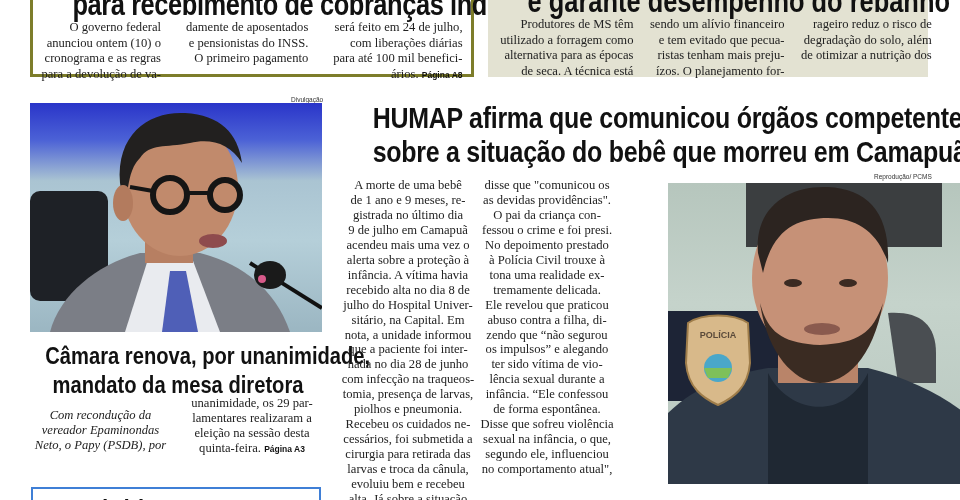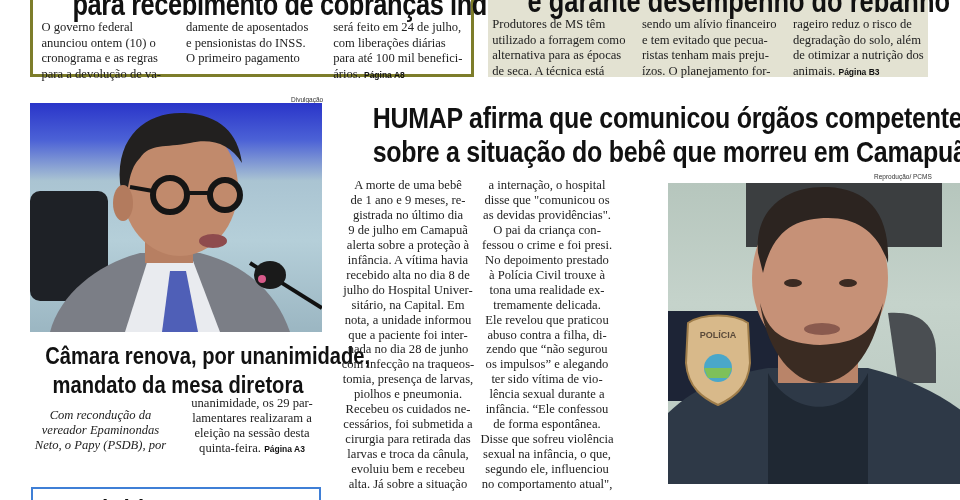--- a/index.html
+++ b/index.html
@@ -13,21 +13,21 @@
     border: 3px solid #7d7d2a; background: #ffffff;
   }
   #box-inss .headline {
     position: absolute; left: 0; right: 0; top: 6px; text-align: center;
     font-size: 31px; line-height: 31px; letter-spacing: -0.5px; transform: scaleX(0.82);
     white-space: nowrap; color: #111;
   }
   .teaser-cols { position: absolute; display: flex; gap: 8px; }
   .teaser-col {
     font-family: "Liberation Serif", "DejaVu Serif", serif;
-    font-size: 12.6px; line-height: 15.5px; text-align: left; color: #222;
+    font-size: 12.6px; line-height: 15.5px; text-align: right; color: #222;
   }
   .pg { font-family: "Liberation Sans", "DejaVu Sans", sans-serif; font-weight: bold; font-size: 8.5px; color: #111; }
 
   
   #box-forragem {
     position: absolute; left: 488px; top: -20px; width: 440px; height: 97px;
     background: #e3e2d2;
   }
   #box-forragem .headline {
     position: absolute; left: 0; right: 0; top: 6px; text-align: center;
@@ -98,38 +98,37 @@
       <div>será feito em 24 de julho,</div>
       <div>com liberações diárias</div>
       <div>para até 100 mil benefici-</div>
       <div><span>ários.</span> <span class="pg">Página A8</span></div>
     </div>
   </div>
 </div>
 
 <div id="box-forragem">
   <div class="headline cond">e garante desempenho do rebanho</div>
-  <div class="teaser-cols" style="left:0; top:37px; width:440px; justify-content:space-around;">
+  <div class="teaser-cols" style="left:8px; top:37px; width:440px; justify-content:space-around;">
     <div class="teaser-col">
       <div>Produtores de MS têm</div>
       <div>utilizado a forragem como</div>
       <div>alternativa para as épocas</div>
       <div>de seca. A técnica está</div>
     </div>
     <div class="teaser-col">
       <div>sendo um alívio financeiro</div>
       <div>e tem evitado que pecua-</div>
       <div>ristas tenham mais preju-</div>
       <div>ízos. O planejamento for-</div>
     </div>
     <div class="teaser-col">
       <div>rageiro reduz o risco de</div>
       <div>degradação do solo, além</div>
       <div>de otimizar a nutrição dos</div>
-      <div><span>animais.</span> <span class="pg">Página B3</span></div>
     </div>
   </div>
 </div>
 
 <div class="credit" style="left:291px; top:96px;">Divulgação</div>
 <div id="photo-left" title="Homem de óculos e terno cinza falando ao microfone">
   <svg width="292" height="229" viewBox="0 0 292 229">
 
     <rect x="0" y="88" width="78" height="110" rx="10" fill="#1e2126"></rect>
 
@@ -181,40 +180,40 @@
 <div id="main-headline">
   <span>HUMAP afirma que comunicou órgãos competentes</span>
   <span>sobre a situação do bebê que morreu em Camapuã</span>
 </div>
 
 <div class="body-col" id="main-col-1" style="left:340px; top:178px; width:136px;">
     <div><span>A morte de uma bebê</span></div>
     <div><span>de 1 ano e 9 meses, re-</span></div>
     <div><span>gistrada no último dia</span></div>
     <div><span>9 de julho em Camapuã</span></div>
+    <div><span>acendeu mais uma vez o</span></div>
     <div><span>alerta sobre a proteção à</span></div>
     <div><span>infância. A vítima havia</span></div>
     <div><span>recebido alta no dia 8 de</span></div>
     <div><span>julho do Hospital Univer-</span></div>
     <div><span>sitário, na Capital. Em</span></div>
     <div><span>nota, a unidade informou</span></div>
     <div><span>que a paciente foi inter-</span></div>
     <div><span>nada no dia 28 de junho</span></div>
     <div><span>com infecção na traqueos-</span></div>
     <div><span>tomia, presença de larvas,</span></div>
     <div><span>piolhos e pneumonia.</span></div>
     <div><span>Recebeu os cuidados ne-</span></div>
     <div><span>cessários, foi submetida a</span></div>
     <div><span>cirurgia para retirada das</span></div>
     <div><span>larvas e troca da cânula,</span></div>
     <div><span>evoluiu bem e recebeu</span></div>
     <div><span>alta. Já sobre a situação</span></div>
   </div>
 <div class="body-col" id="main-col-2" style="left:477px; top:178px; width:140px;">
-    <div><span>a internação, o hospital</span></div>
     <div><span>disse que "comunicou os</span></div>
     <div><span>as devidas providências".</span></div>
     <div><span>O pai da criança con-</span></div>
     <div><span>fessou o crime e foi presi.</span></div>
     <div><span>No depoimento prestado</span></div>
     <div><span>à Polícia Civil trouxe à</span></div>
     <div><span>tona uma realidade ex-</span></div>
     <div><span>tremamente delicada.</span></div>
     <div><span>Ele revelou que praticou</span></div>
     <div><span>abuso contra a filha, di-</span></div>

